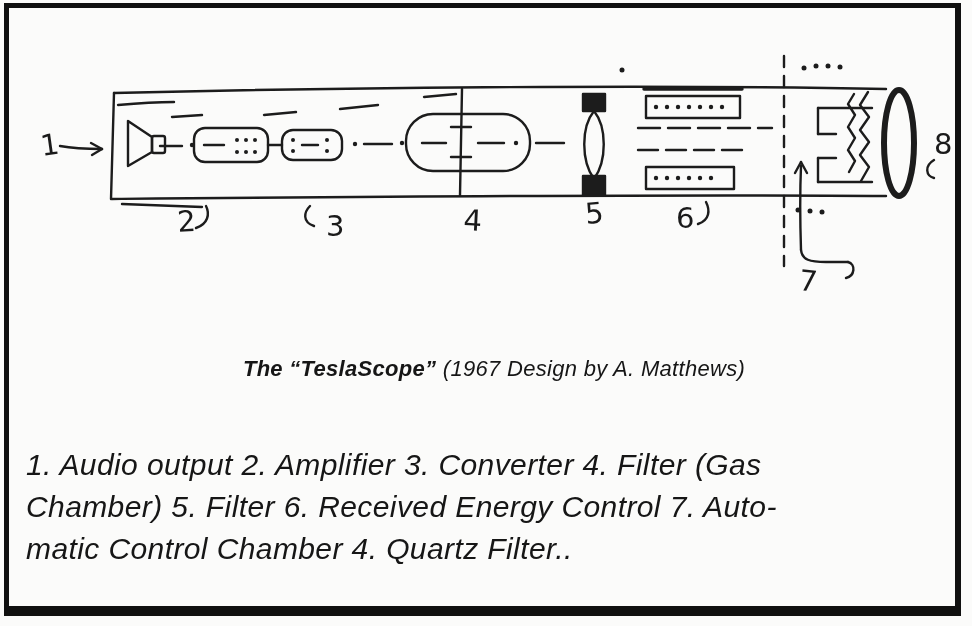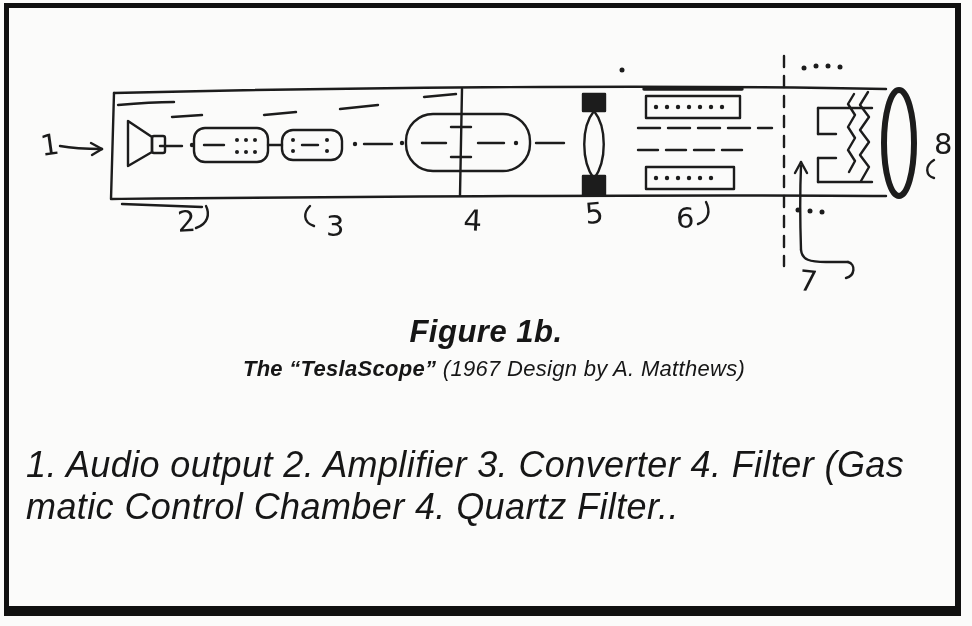--- a/index.html
+++ b/index.html
@@ -24,21 +24,21 @@
     position:absolute;top:314px;left:0;width:100%;text-align:center;
     font-size:31px;font-weight:bold;font-style:italic;letter-spacing:.5px;
   }
   .fig-subtitle{
     position:absolute;top:356px;left:8px;width:100%;text-align:center;
     font-size:22px;font-style:italic;letter-spacing:.3px;
   }
   .fig-subtitle .strong{font-weight:bold;}
   .fig-caption{
     position:absolute;top:444px;left:26px;right:18px;
-    font-size:36px;font-style:italic;line-height:42px;letter-spacing:.4px;
+    font-size:30px;font-style:italic;line-height:42px;letter-spacing:.4px;
   }
 </style>
 </head>
 <body>
 
 <div class="canvas">
   <div class="frame"></div>
 
   <svg class="sketch" width="954" height="300" viewBox="0 0 954 300">
 
@@ -192,24 +192,24 @@
     <text class="callout-num" x="32" y="146" transform="rotate(-8 32 146)">1</text>
     <text class="callout-num" x="168" y="222" transform="rotate(-4 168 222)">2</text>
     <text class="callout-num" x="316" y="226">3</text>
     <text class="callout-num" x="453" y="220" transform="rotate(3 453 220)">4</text>
     <text class="callout-num" x="576" y="214" transform="rotate(-5 576 214)">5</text>
     <text class="callout-num" x="666" y="218">6</text>
     <text class="callout-num" x="788" y="280" transform="rotate(6 788 280)">7</text>
     <text class="callout-num" x="924" y="144">8</text>
   </svg>
 
-  <div class="fig-title">Figure 1b.</div>
 
   <div class="fig-subtitle">
     <span class="strong">The “TeslaScope”</span>
     <span>(1967 Design by A. Matthews)</span>
   </div>
 
   <div class="fig-caption">
     <div>1. Audio output 2. Amplifier 3. Converter 4. Filter (Gas</div>
+    <div>Chamber) 5. Filter 6. Received Energy Control 7. Auto-</div>
     <div>matic Control Chamber 4. Quartz Filter..</div>
   </div>
 </div>
 
 </body></html>

